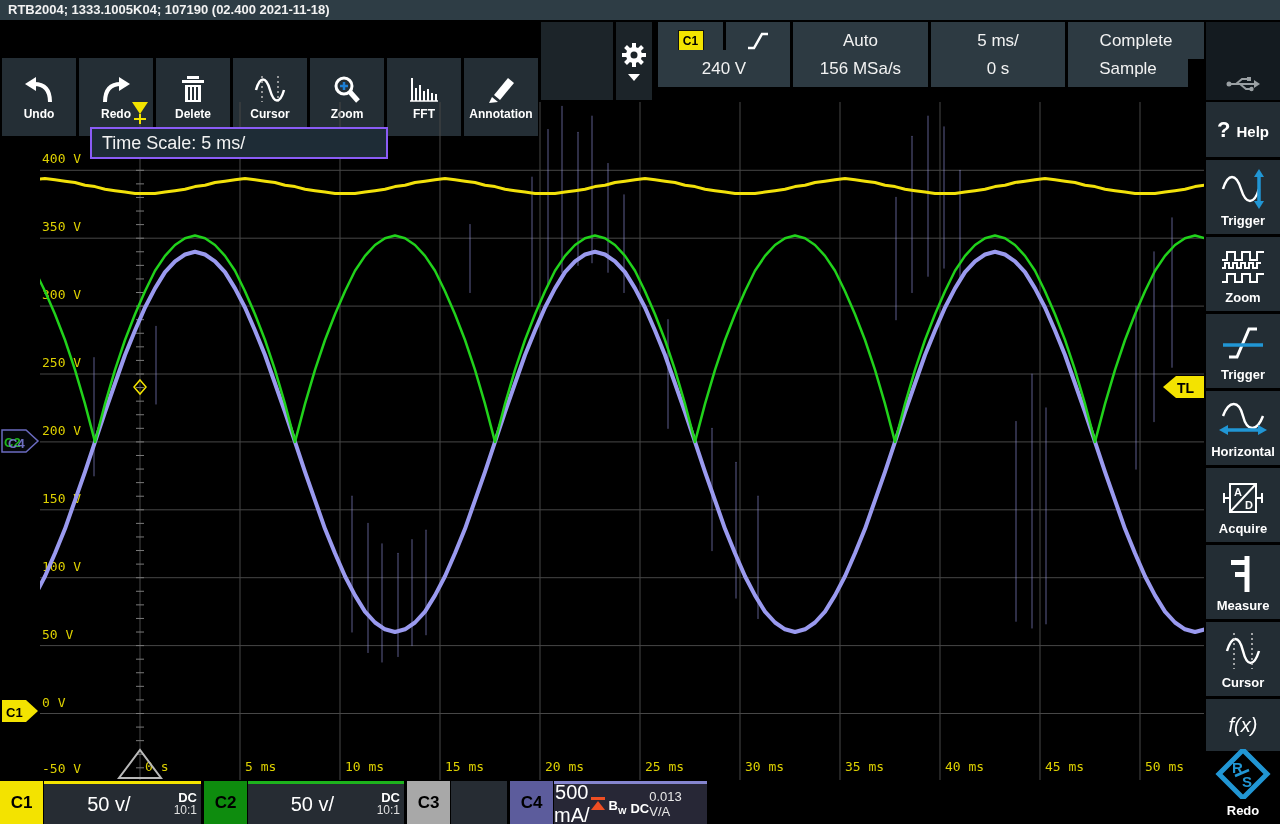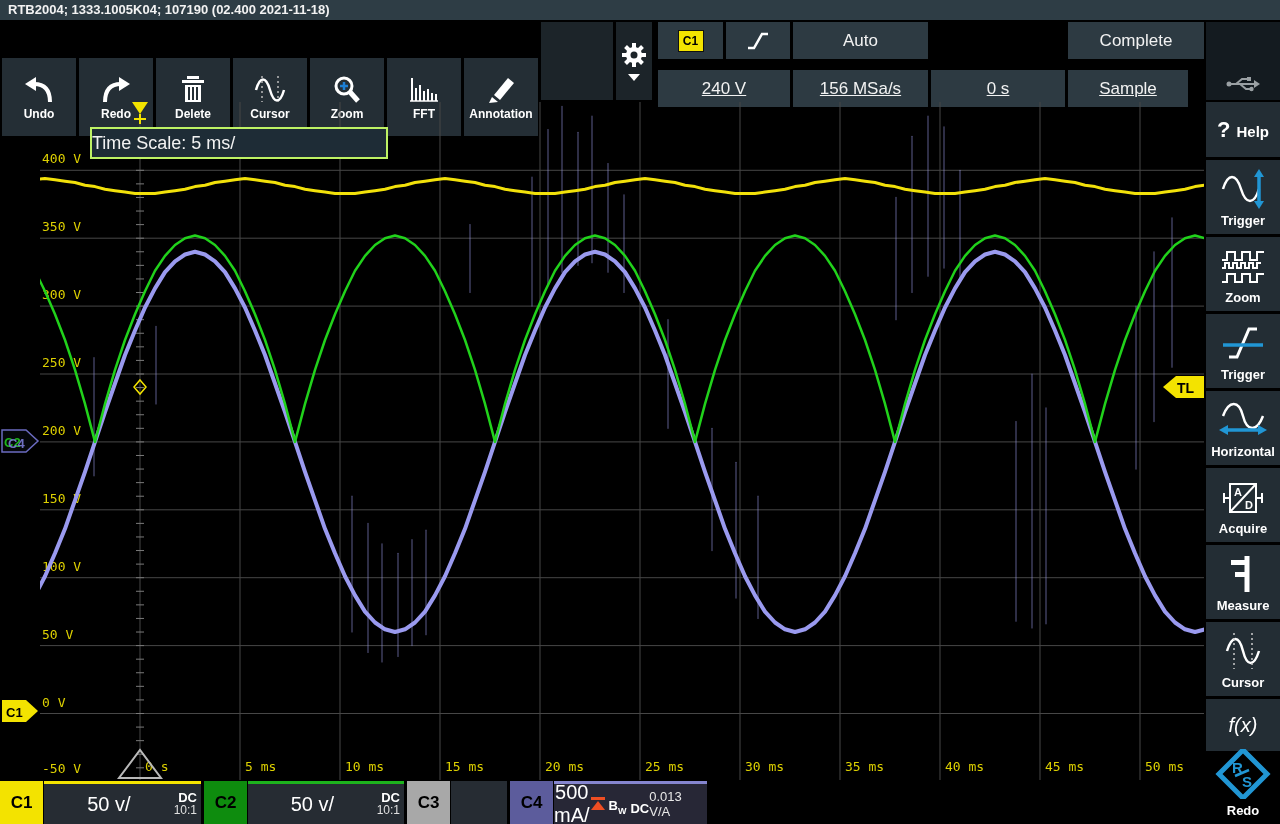--- a/index.html
+++ b/index.html
@@ -11,30 +11,30 @@
   .toolbar{position:absolute;left:0;top:22px;width:1280px;height:78px;background:#000;}
   .tbrow{position:absolute;left:2px;top:0;display:flex;gap:3px;height:78px;}
   .tb-btn{width:74px;height:78px;background:#242e35;display:flex;flex-direction:column;
     align-items:center;justify-content:center;gap:3px;color:#fff;margin-top:36px;}
   .tb-btn .lbl{font-size:12px;font-weight:bold;}
   .tb-empty{width:72px;height:78px;background:#1c2429;}
   .tb-gear{width:36px;height:78px;background:#1c2429;display:flex;flex-direction:column;align-items:center;justify-content:center;gap:6px;}
   
   .status{position:absolute;left:658px;top:0;width:546px;height:78px;}
   .cell{position:absolute;background:#2d3a42;color:#f2f2f2;font-size:17px;display:flex;align-items:center;justify-content:center;}
-  .r1{top:0;height:37px;} .r2{top:48px;height:37px;text-decoration:underline;}
+  .r1{top:0;height:37px;} .r2{top:28px;height:37px;}
   .badge-c1{width:24px;height:20px;background:#f3e300;border:1px solid #111;color:#000;
     font-size:12px;font-weight:bold;display:flex;align-items:center;justify-content:center;}
   .usbpanel{position:absolute;left:1206px;top:0;width:74px;height:78px;background:#141b20;
     display:flex;align-items:flex-end;justify-content:center;padding-bottom:6px;box-sizing:border-box;}
   
   #scope{position:absolute;left:0;top:102px;width:1204px;height:678px;}
   .tooltip{position:absolute;left:90px;top:127px;width:298px;height:32px;background:#1e2c36;
-    border:2px solid #bef264;box-sizing:border-box;color:#f2f2f2;font-size:18px;
-    display:flex;align-items:center;}
+    border:2px solid #8b5cf6;box-sizing:border-box;color:#f2f2f2;font-size:18px;
+    display:flex;align-items:center;padding-left:10px;}
   
   .sidebar{position:absolute;left:1206px;top:102px;width:74px;}
   .sb-item{background:#232d34;margin-bottom:3px;color:#fff;display:flex;flex-direction:column;
     align-items:center;justify-content:flex-end;padding-bottom:6px;box-sizing:border-box;}
   .sb-label{font-size:13px;font-weight:bold;margin-top:4px;}
   .sb-help{height:55px;flex-direction:row;align-items:center;justify-content:center;gap:6px;padding-bottom:0;}
   .sb-help .q{font-size:22px;font-weight:bold;}
   .sb-std{height:74px;}
   .sb-fx{height:52px;justify-content:center;font-size:20px;font-style:italic;padding-bottom:0;}
   .sb-menu{height:70px;background:transparent;margin-bottom:0;justify-content:flex-end;}
@@ -173,20 +173,23 @@
         </span>
     </div>
     <div class="cell r2" style="left:0;width:132px;">
       <span>240 V</span>
     </div>
     <div class="cell r1" style="left:135px;width:135px;">
       <span>Auto</span>
     </div>
     <div class="cell r2" style="left:135px;width:135px;">
       <span>156 MSa/s</span>
+    </div>
+    <div class="cell r1" style="left:273px;width:134px;">
+      <span>5 ms/</span>
     </div>
     <div class="cell r2" style="left:273px;width:134px;">
       <span>0 s</span>
     </div>
     <div class="cell r1" style="left:410px;width:136px;">
       <span>Complete</span>
     </div>
     <div class="cell r2" style="left:410px;width:120px;">
       <span>Sample</span>
     </div>

